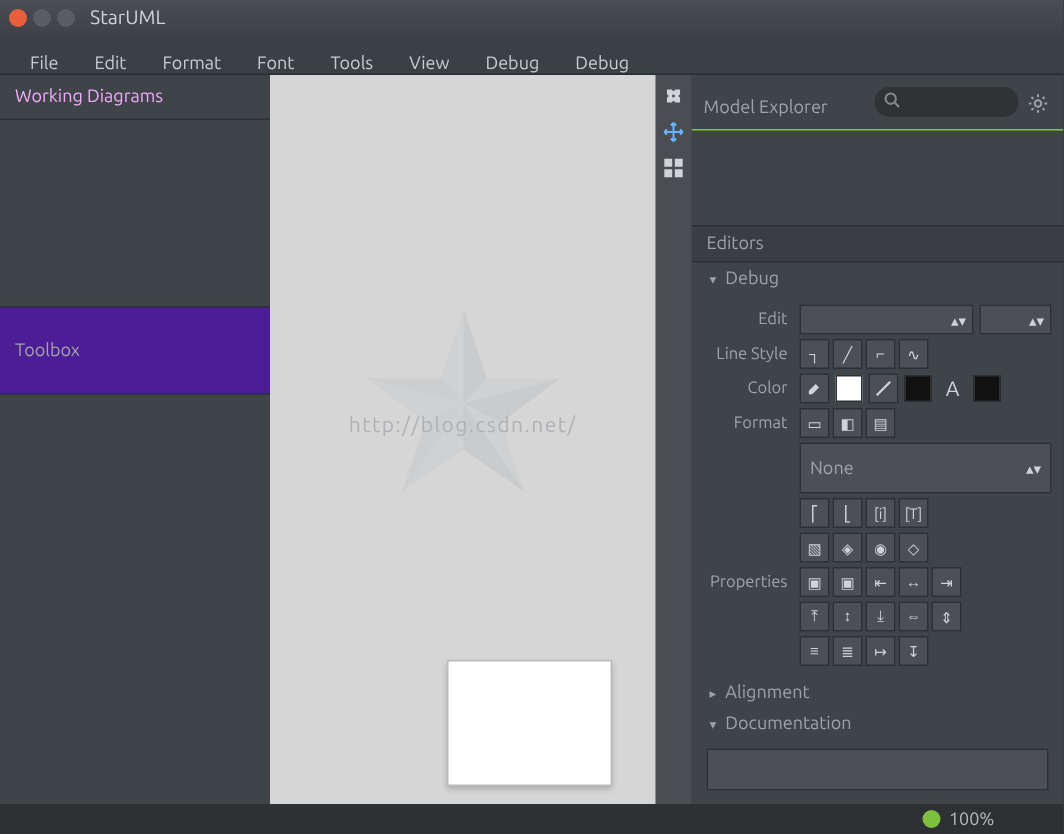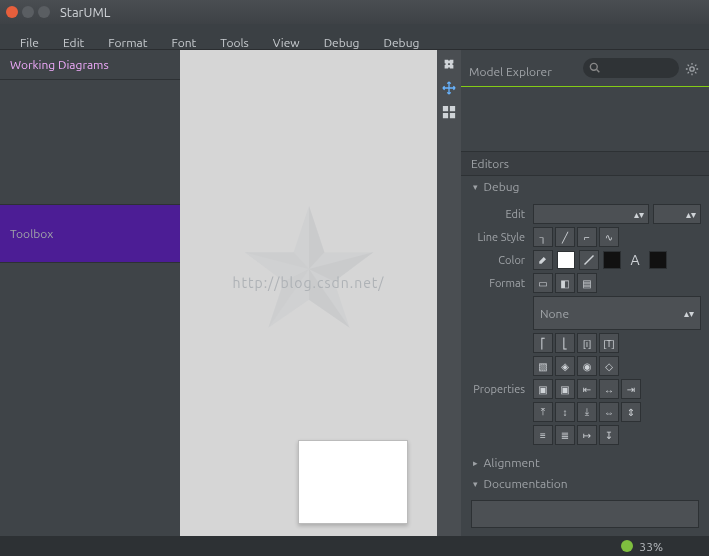--- a/index.html
+++ b/index.html
@@ -272,14 +272,14 @@
       <span>Documentation</span>
     </div>
     <div class="doc-area">
       <textarea style=""></textarea>
     </div>
   </div>
 </div>
 
 <div class="status">
   <div class="dot"></div>
-  <span>33%</span>
+  <span>100%</span>
 </div>
 
 </body></html>

